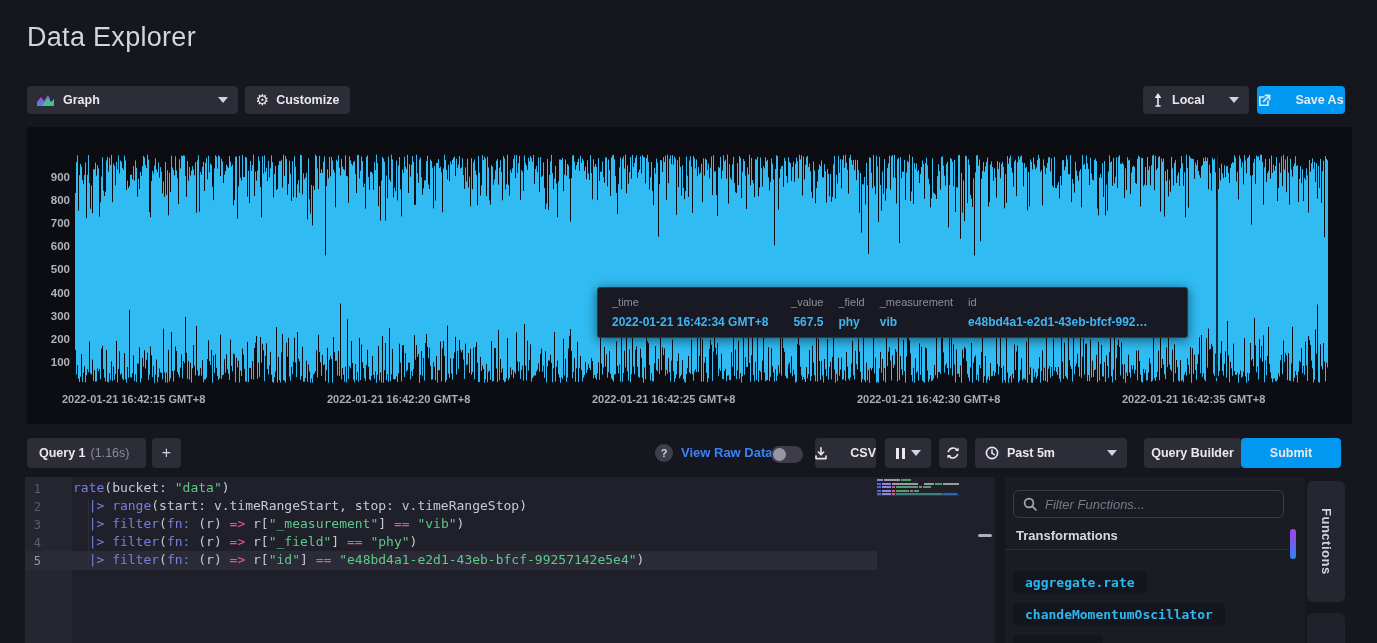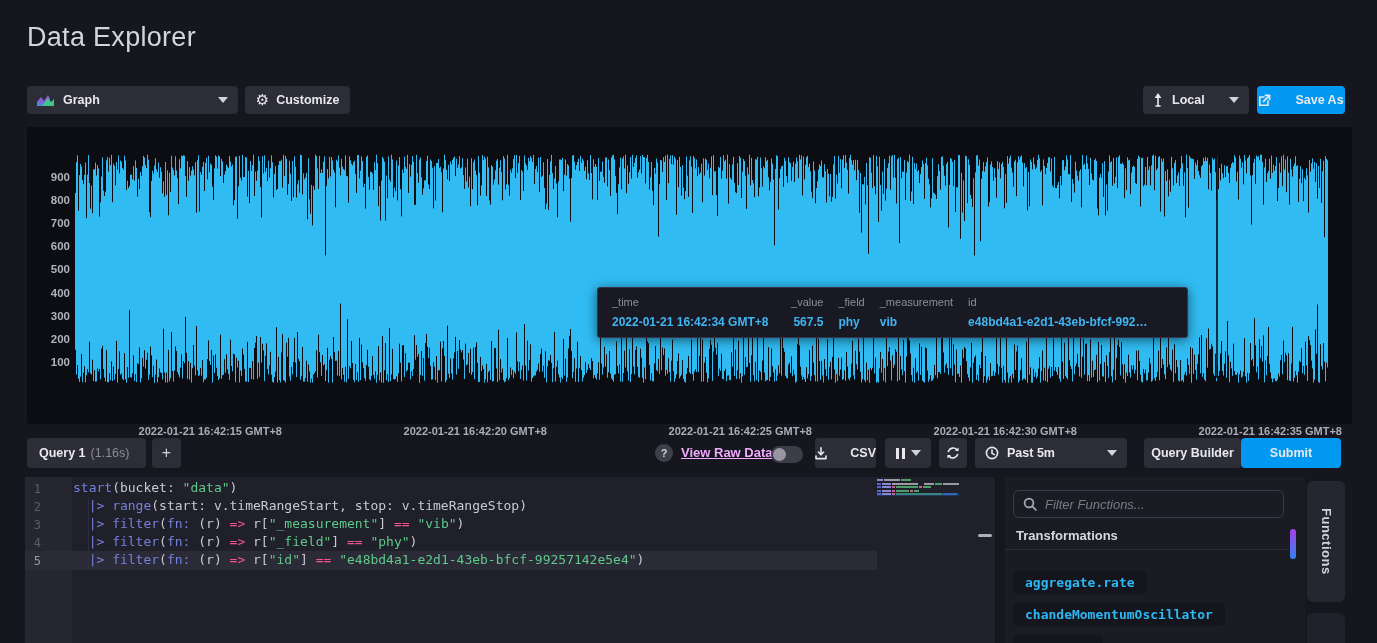--- a/index.html
+++ b/index.html
@@ -29,41 +29,41 @@
   #local-dropdown { left:1143px; width:106px; padding:0 10px; }
   #local-dropdown .lbl { margin-left:9px; }
   #local-dropdown .caret { margin-left:auto; }
   #save-as-button { left:1257px; width:88px; justify-content:center; gap:24px; }
   .gear-glyph { font-family:"DejaVu Sans",sans-serif; font-size:15px; line-height:1; color:#e8e8ee; }
 
   
   #chart-panel { left:27px; top:127px; width:1325px; height:297px; background:#0c0c13; border-radius:3px; }
   #chart-svg { position:absolute; left:48px; top:23px; }
   .y-tick { position:absolute; width:40px; text-align:right; font-size:11.5px; font-weight:700; color:#b0b2bc; height:14px; line-height:14px; }
-  .x-tick { position:absolute; width:220px; text-align:right; font-size:11px; font-weight:700; color:#aaacb6; top:266px;margin-top:32px; }
+  .x-tick { position:absolute; width:220px; text-align:left; font-size:11px; font-weight:700; color:#aaacb6; top:266px; }
 
   
   #chart-tooltip {
     left:570px; top:160px; width:591px; height:51px; background:#191923;
     border:1px solid #34344a; border-radius:3px; box-shadow:0 2px 12px rgba(0,0,0,.55);
     display:flex; padding:8px 14px; column-gap:15px; z-index:5;
   }
   .tt-col { display:flex; flex-direction:column; justify-content:space-between; min-width:0; }
   .tt-h { font-size:11px; color:#8e8e9a; }
   .tt-v { font-size:12px; font-weight:700; color:#3fb6f2; white-space:nowrap; }
   .tt-right { text-align:right; min-width:40px; }
 
   
   .qbtn { top:438px; height:30px; }
   #query-tab { left:27px; width:119px; padding:0 12px; gap:5px; }
   #query-tab .dur { color:#8b8b97; font-weight:400; }
   #add-query-button { left:152px; width:29px; justify-content:center; font-size:16px; font-weight:400; color:#d0d0da; }
   #question-icon { left:655px; top:444px; width:18px; height:18px; border-radius:50%; background:#3f3f4b;
     display:flex; align-items:center; justify-content:center; font-size:11px; font-weight:700; color:#cfcfd8; }
-  #view-raw-label { left:681px; top:445px; font-size:13px; font-weight:700; color:#f0abfc;text-decoration:underline; }
+  #view-raw-label { left:681px; top:445px; font-size:13px; font-weight:700; color:#3b82f6; }
   #raw-toggle { left:771px; top:446px; width:32px; height:17px; border-radius:9px; background:#3d3d49; cursor:pointer; }
   #raw-toggle .knob { position:absolute; left:2px; top:2px; width:13px; height:13px; border-radius:50%; background:#9896a3; }
   #csv-button { left:815px; width:61px; justify-content:space-between; gap:6px; }
   #pause-button { left:885px; width:46px; justify-content:center; gap:6px; }
   .pause-bars { display:flex; gap:3px; }
   .pause-bars i { display:block; width:3px; height:11px; background:#e8e8ee; }
   #refresh-button { left:939px; width:28px; justify-content:center; }
   #time-range-dropdown { left:975px; width:152px; padding:0 10px; }
   #time-range-dropdown .lbl { margin-left:8px; }
   #time-range-dropdown .caret { margin-left:auto; }
@@ -260,21 +260,21 @@
 
   <div class="btn qbtn" id="query-builder-button">Query Builder</div>
   <div class="btn qbtn btn-blue" id="submit-button">Submit</div>
 
   <div class="abs" id="editor-bg"></div>
   <div class="abs" id="editor-gutter"></div>
   <div class="abs" id="current-line-highlight"></div>
   <div class="abs" id="indent-guide"></div>
   <div id="code-lines">
       <div class="gut-num abs" style="top: 480px;">1</div>
-      <div class="code-line" style="top: 480px;"><span class="tk-kw">start</span><span class="tk-pl">(bucket: </span><span class="tk-str">"data"</span><span class="tk-pl">)</span></div>
+      <div class="code-line" style="top: 480px;"><span class="tk-kw">rate</span><span class="tk-pl">(bucket: </span><span class="tk-str">"data"</span><span class="tk-pl">)</span></div>
       <div class="gut-num abs" style="top: 498px;">2</div>
       <div class="code-line" style="top: 498px;"><span class="tk-pl">  </span><span class="tk-kw">|&gt; </span><span class="tk-kw">range</span><span class="tk-pl">(start: v.timeRangeStart, stop: v.timeRangeStop)</span></div>
       <div class="gut-num abs" style="top: 516px;">3</div>
       <div class="code-line" style="top: 516px;"><span class="tk-pl">  </span><span class="tk-kw">|&gt; </span><span class="tk-kw">filter</span><span class="tk-pl">(</span><span class="tk-kw">fn:</span><span class="tk-pl"> (r) </span><span class="tk-op">=&gt;</span><span class="tk-pl"> r[</span><span class="tk-str">"_measurement"</span><span class="tk-pl">] </span><span class="tk-op">==</span><span class="tk-pl"> </span><span class="tk-str">"vib"</span><span class="tk-pl">)</span></div>
       <div class="gut-num abs" style="top: 534px;">4</div>
       <div class="code-line" style="top: 534px;"><span class="tk-pl">  </span><span class="tk-kw">|&gt; </span><span class="tk-kw">filter</span><span class="tk-pl">(</span><span class="tk-kw">fn:</span><span class="tk-pl"> (r) </span><span class="tk-op">=&gt;</span><span class="tk-pl"> r[</span><span class="tk-str">"_field"</span><span class="tk-pl">] </span><span class="tk-op">==</span><span class="tk-pl"> </span><span class="tk-str">"phy"</span><span class="tk-pl">)</span></div>
       <div class="gut-num abs cur" style="top: 552px;">5</div>
       <div class="code-line" style="top: 552px;"><span class="tk-pl">  </span><span class="tk-kw">|&gt; </span><span class="tk-kw">filter</span><span class="tk-pl">(</span><span class="tk-kw">fn:</span><span class="tk-pl"> (r) </span><span class="tk-op">=&gt;</span><span class="tk-pl"> r[</span><span class="tk-str">"id"</span><span class="tk-pl">] </span><span class="tk-op">==</span><span class="tk-pl"> </span><span class="tk-str">"e48bd4a1-e2d1-43eb-bfcf-99257142e5e4"</span><span class="tk-pl">)</span></div>
     </div>
   <div class="abs" id="minimap">

